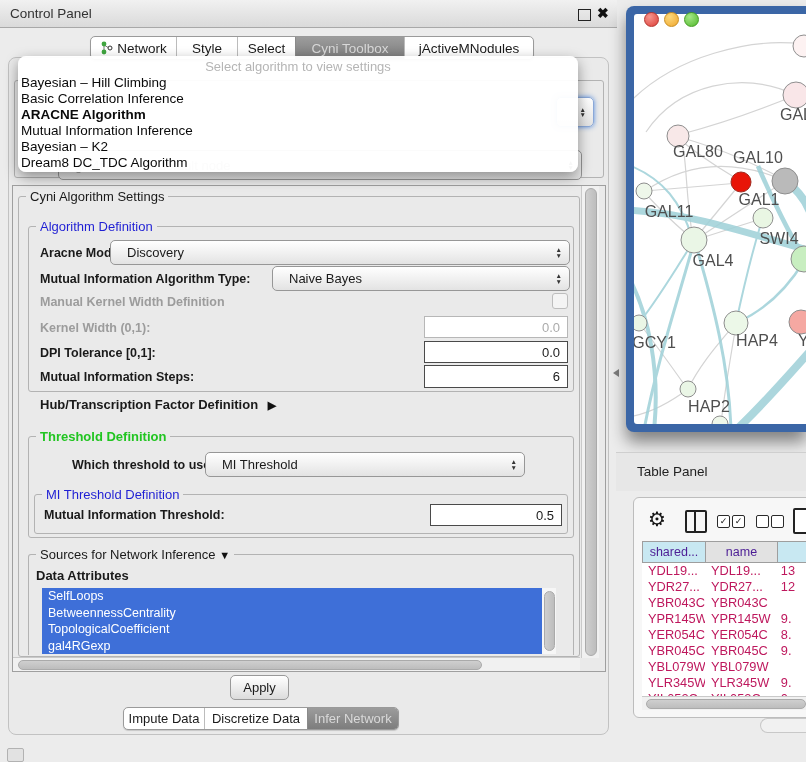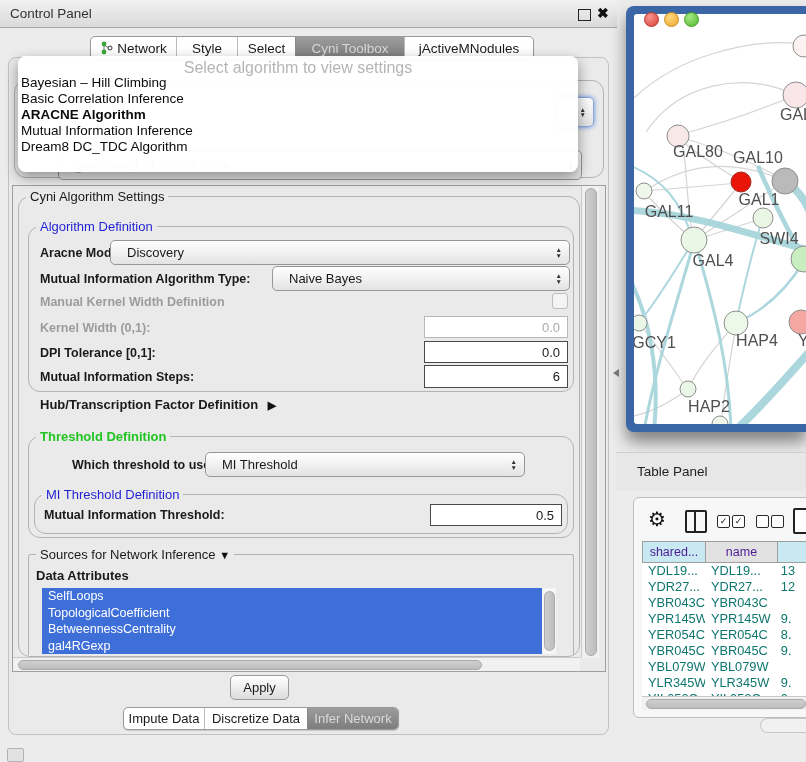--- a/index.html
+++ b/index.html
@@ -14,37 +14,37 @@
   .close-btn{position:absolute;left:597px;top:5px;font-size:14px;font-weight:bold;color:#111;}
   
   .seg{display:flex;background:#fff;border:1px solid #9a9a9a;border-radius:5px;overflow:hidden;
        font-size:13.5px;color:#1a1a1a;box-shadow:0 1px 1px rgba(0,0,0,.15);}
   .seg>div{display:flex;align-items:center;justify-content:center;border-left:1px solid #bcbcbc;cursor:default;white-space:nowrap;}
   .seg>div:first-child{border-left:none;}
   .seg>div.sel{background:linear-gradient(#9c9c9c,#7d7d7d);color:#d9d9d9;border-left-color:#8a8a8a;}
   
   .outer-panel{left:8px;top:57px;width:599px;height:676px;background:#eaeaea;border:1px solid #c2c2c2;border-radius:8px;}
   .viewport{left:12px;top:185px;width:592px;height:485px;border:1px solid #9f9f9f;background:#eaeaea;}
-  .fieldset{position:absolute;border:1px solid #b3b3b3;border-radius:12px;}
+  .fieldset{position:absolute;border:1px solid #b3b3b3;border-radius:3px;}
   .legend{position:absolute;top:-8px;left:7px;background:#eaeaea;padding:0 4px;font-size:13px;white-space:nowrap;}
   .legend.blue{color:#1f1fd4;font-weight:normal;}
   .legend.green{color:#21c521;font-weight:bold;}
   .lbl{position:absolute;font-size:12.5px;font-weight:bold;white-space:nowrap;}
   .lbl.dis{color:#9c9c9c;}
   .combo{position:absolute;display:flex;align-items:center;background:linear-gradient(#ffffff,#e3e3e3);
          border:1px solid #979797;border-radius:5px;font-size:13px;padding-left:16px;box-sizing:border-box;}
   .stepper{margin-left:auto;margin-right:7px;display:flex;flex-direction:column;line-height:5.5px;font-size:6.5px;color:#333;text-align:center;}
   .tfield{position:absolute;background:#fff;border:1px solid #4a4a4a;font-size:13px;display:flex;
           align-items:center;justify-content:flex-end;padding-right:7px;box-sizing:border-box;}
   .tfield.dis{border-color:#b7b7b7;color:#ababab;}
   .checkbox{position:absolute;width:14px;height:14px;border:1px solid #bdbdbd;border-radius:3px;background:#f4f4f4;}
   
   .popup{left:18px;top:56px;width:560px;height:116px;background:rgba(255,255,255,.96);border-radius:8px;
          box-shadow:0 5px 14px rgba(0,0,0,.4);z-index:40;}
-  .popup .prompt{position:absolute;left:0;top:3px;width:100%;text-align:center;font-size:16px;color:#b5b5b5;}
+  .popup .prompt{position:absolute;left:0;top:3px;width:100%;text-align:center;font-size:13px;color:#b5b5b5;}
   .popup-items{position:absolute;left:3px;top:19px;right:3px;}
   .popup-items>div{font-size:13.5px;height:16px;line-height:16px;color:#0a0a0a;}
   .popup-items>div.b{font-weight:bold;}
   
   .attr-list{left:42px;top:588px;width:514px;height:66px;background:#fff;overflow:hidden;}
   .attr-list>div{height:16.5px;line-height:16.5px;background:#3e6fd8;color:#fff;font-size:12.5px;padding-left:6px;}
   
   .sb-track-v{background:#f1f1f1;border-left:1px solid #c9c9c9;}
   .sb-track-h{background:#f1f1f1;border-top:1px solid #c9c9c9;}
   .sb-thumb{position:absolute;background:linear-gradient(90deg,#cfcfcf,#bdbdbd);border:1px solid #aaa;border-radius:6px;}
@@ -56,21 +56,21 @@
   .net-frame{left:626px;top:6px;width:180px;height:426px;background:#3b66a6;border-radius:8px 0 0 8px;
              box-shadow:0 10px 16px rgba(0,0,0,.45);}
   .net-inner{position:absolute;left:8px;top:8px;width:172px;height:410px;background:#fff;border-radius:3px 0 0 3px;overflow:hidden;}
   .tl{position:absolute;top:6px;width:13px;height:13px;border-radius:50%;}
   
   .tp-bar{left:616px;top:452px;width:190px;height:38px;background:#e7e7e7;border-top:1px solid #cfcfcf;}
   .tp-bar .t{position:absolute;left:21px;top:11px;font-size:13.5px;color:#222;}
   .tp-win{left:633px;top:497px;width:173px;height:219px;background:#f7f7f7;border:1px solid #bdbdbd;border-radius:6px 0 0 6px;}
   .th-cell{position:absolute;top:0;height:22px;border:1px solid #9e9e9e;box-sizing:border-box;
            display:flex;align-items:center;justify-content:center;font-size:12.5px;color:#4c1d95;}
-  .trow{display:flex;height:16px;line-height:16px;font-size:12.8px;color:#0f766e;}
+  .trow{display:flex;height:16px;line-height:16px;font-size:12.8px;color:#be185d;}
   .trow>div{overflow:hidden;white-space:nowrap;}
   .ck{position:absolute;width:11px;height:11px;border:1.5px solid #2a2a2a;border-radius:2px;background:#fff;
       font-size:9px;line-height:11px;text-align:center;color:#111;}
   svg text{font-family:"Liberation Sans",sans-serif;fill:#4f4f4f;font-size:16px;}
 </style>
 </head>
 <body>
 
 <div id="page">
 
@@ -116,20 +116,21 @@
     <span class="stepper">▲<br>▼</span>
   </div>
 
   <div class="abs popup">
     <div class="prompt">Select algorithm to view settings</div>
     <div class="popup-items" id="algo-items">
         <div>Bayesian – Hill Climbing</div>
         <div>Basic Correlation Inference</div>
         <div class="b">ARACNE Algorithm</div>
         <div>Mutual Information Inference</div>
+        <div>Bayesian – K2</div>
         <div>Dream8 DC_TDC Algorithm</div>
       </div>
   </div>
 
   <div class="abs viewport"></div>
 
   <div class="fieldset" style="left:18px;top:196px;width:560px;height:459px;">
     <span class="legend">Cyni Algorithm Settings</span>
   </div>
 
@@ -184,22 +185,22 @@
 
   <div class="fieldset" style="left:28px;top:554px;width:544px;height:100px;border-bottom:none;border-radius:3px 3px 0 0;">
     <span class="legend">
       <span>Sources for Network Inference</span>
       <span class="tri">▼</span>
     </span>
   </div>
   <div class="lbl" style="left:36px;top:568px;font-size:13px;">Data Attributes</div>
   <div class="abs attr-list" id="attr-list">
       <div>SelfLoops</div>
+      <div>BetweennessCentrality</div>
       <div>TopologicalCoefficient</div>
-      <div>BetweennessCentrality</div>
       <div>gal4RGexp</div>
     </div>
   <div class="abs" style="left:542px;top:588px;width:14px;height:66px;background:#f6f6f6;">
     <div class="sb-thumb" style="left:2px;top:3px;width:9px;height:58px;"></div>
   </div>
 
   <div class="abs sb-track-v" style="left:581px;top:186px;width:17px;height:472px;">
     <div class="sb-thumb" style="left:3px;top:2px;width:10px;height:466px;"></div>
   </div>
 

